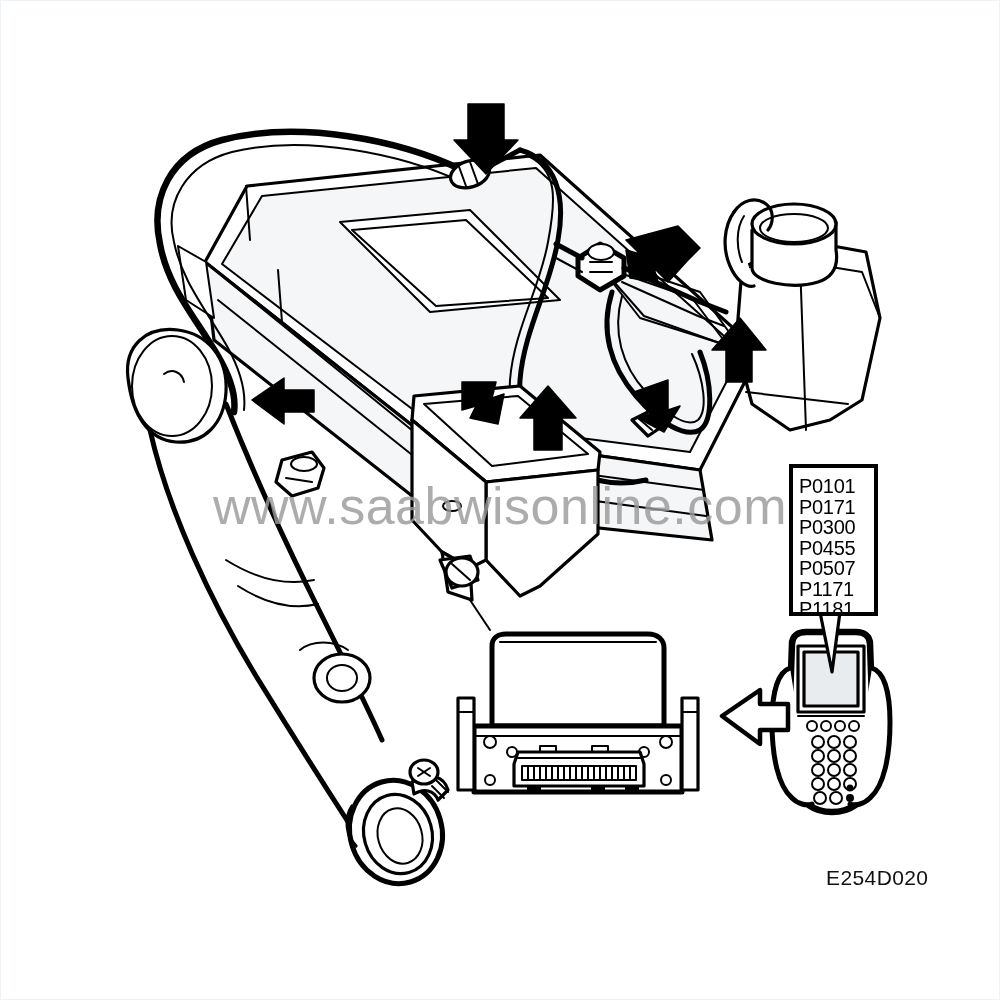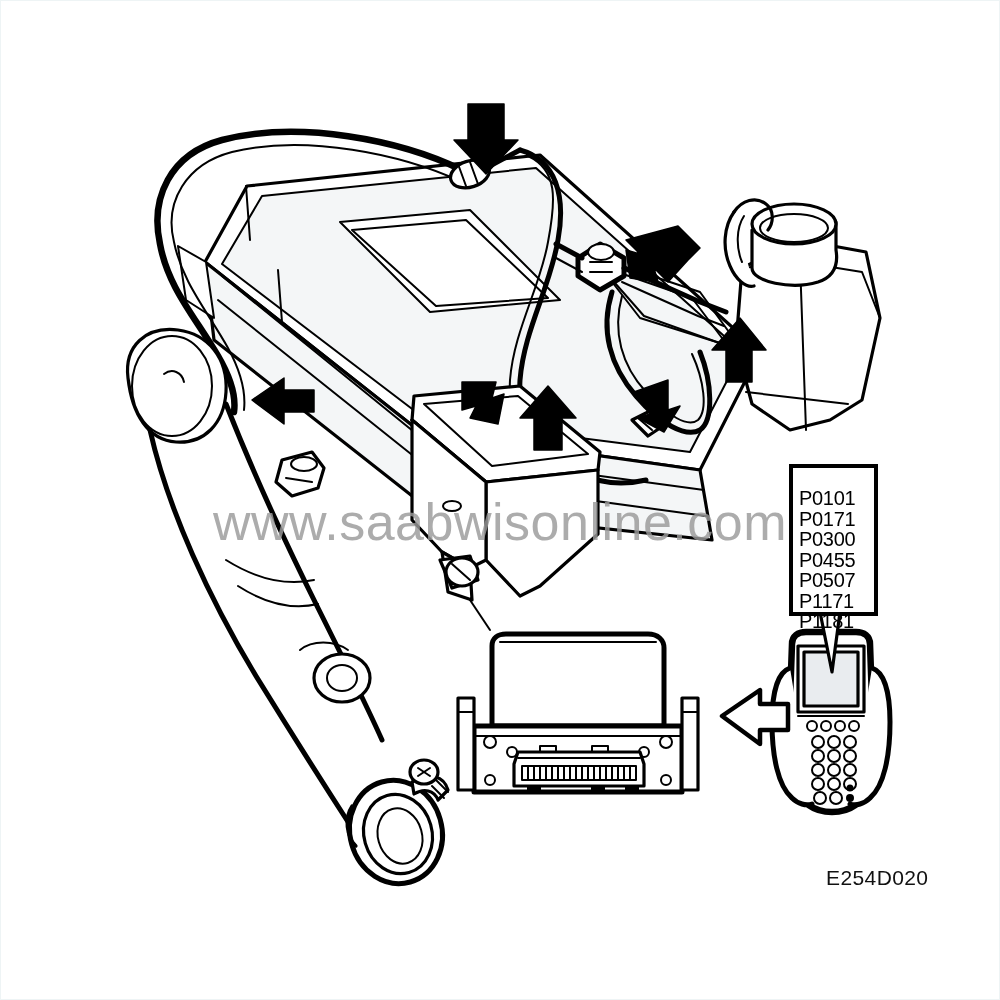--- a/index.html
+++ b/index.html
@@ -53,21 +53,21 @@
   }
   .codes-box {
     position: absolute;
     left: 789px;
     top: 464px;
     width: 89px;
     height: 152px;
     border: 4px solid #000000;
     background: #ffffff;
     box-sizing: border-box;
-    padding: 20px 0 0 6px;
+    padding: 8px 0 0 6px;
   }
   .code-line {
     font-family: "Liberation Sans", sans-serif;
     font-size: 20px;
     line-height: 20.5px;
     color: #000000;
     letter-spacing: -0.3px;
     white-space: nowrap;
   }
   .ref-label {
@@ -87,21 +87,20 @@
     top: 476px;
     width: 1000px;
     text-align: center;
     font-family: "Liberation Sans", sans-serif;
     font-size: 52px;
     color: #9a9a9a;
     opacity: 0.82;
     letter-spacing: 0.5px;
     white-space: nowrap;
     pointer-events: none;
-    margin-top: 16px;
   }
   .edge-frame {
     position: absolute;
     left: 0; top: 0;
     width: 1000px; height: 1000px;
     border: 1px solid #eef4f5;
     box-sizing: border-box;
     pointer-events: none;
   }
 </style>

